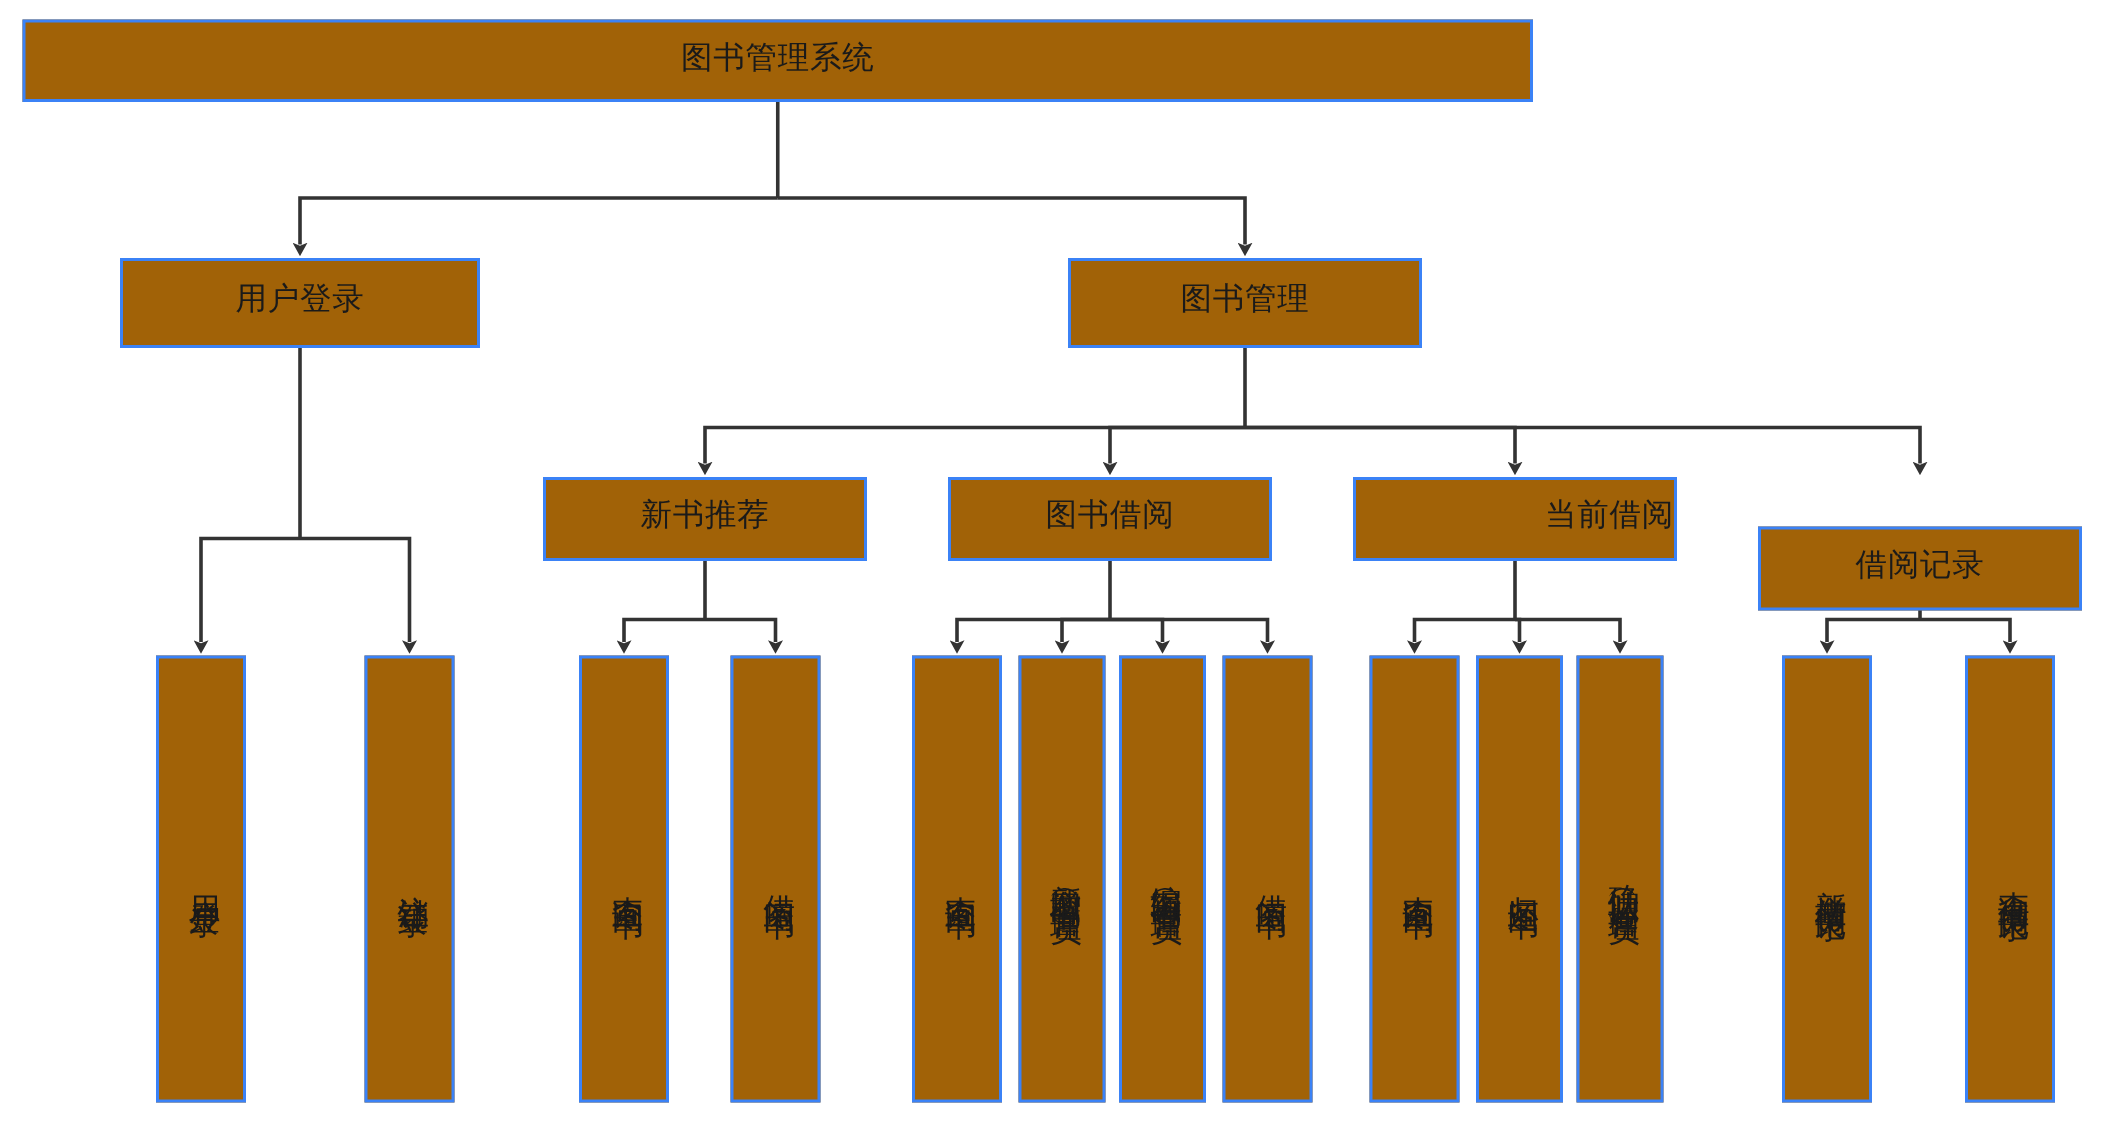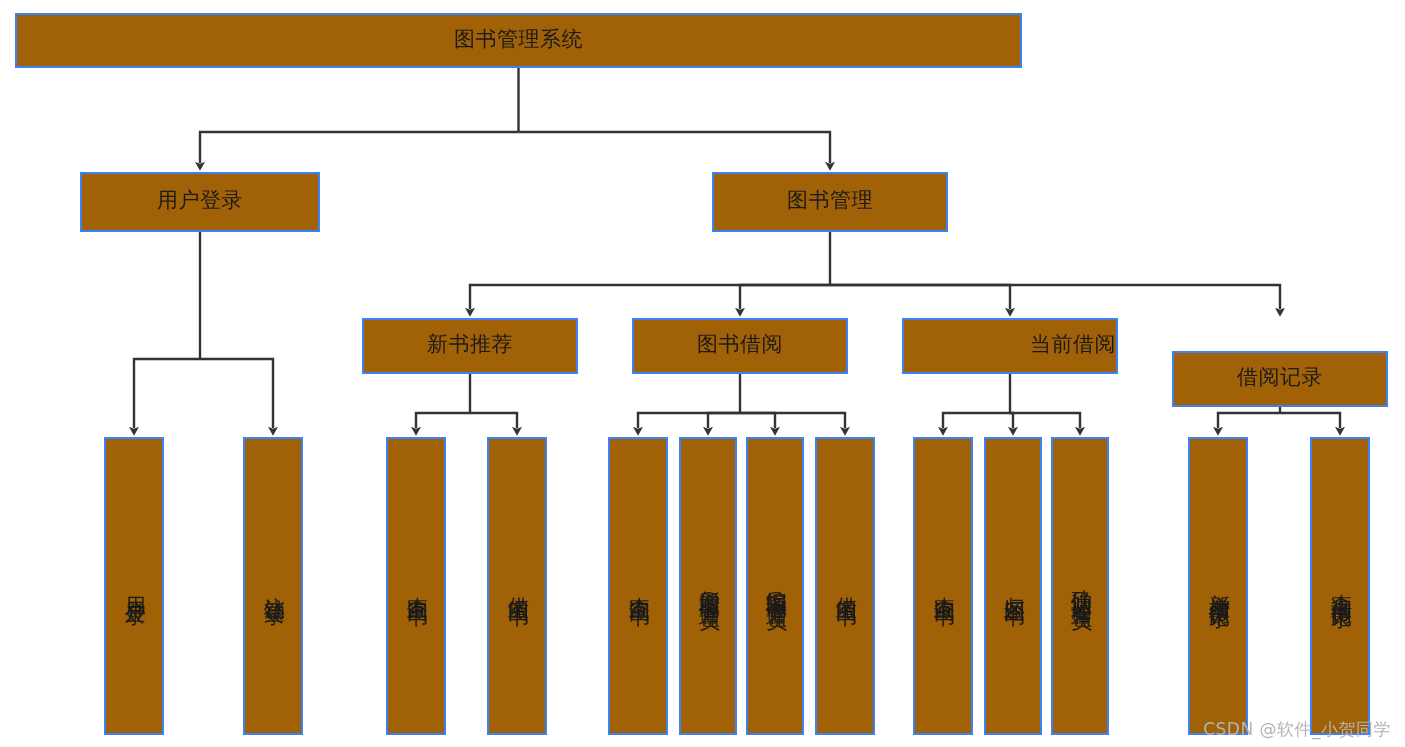--- a/index.html
+++ b/index.html
@@ -165,14 +165,13 @@
         <span class="node-label">确认归还（管理员）</span>
       </div>
       <div class="node vertical" style="left: 1188px; top: 437px; width: 60px; height: 298px;">
         <span class="node-label">新增借阅记录</span>
       </div>
       <div class="node vertical" style="left: 1310px; top: 437px; width: 60px; height: 298px;">
         <span class="node-label">查询借阅记录</span>
       </div>
     </div>
 
-  <div id="watermark">CSDN @软件_小贺同学</div>
 </div>
 
 </body></html>

